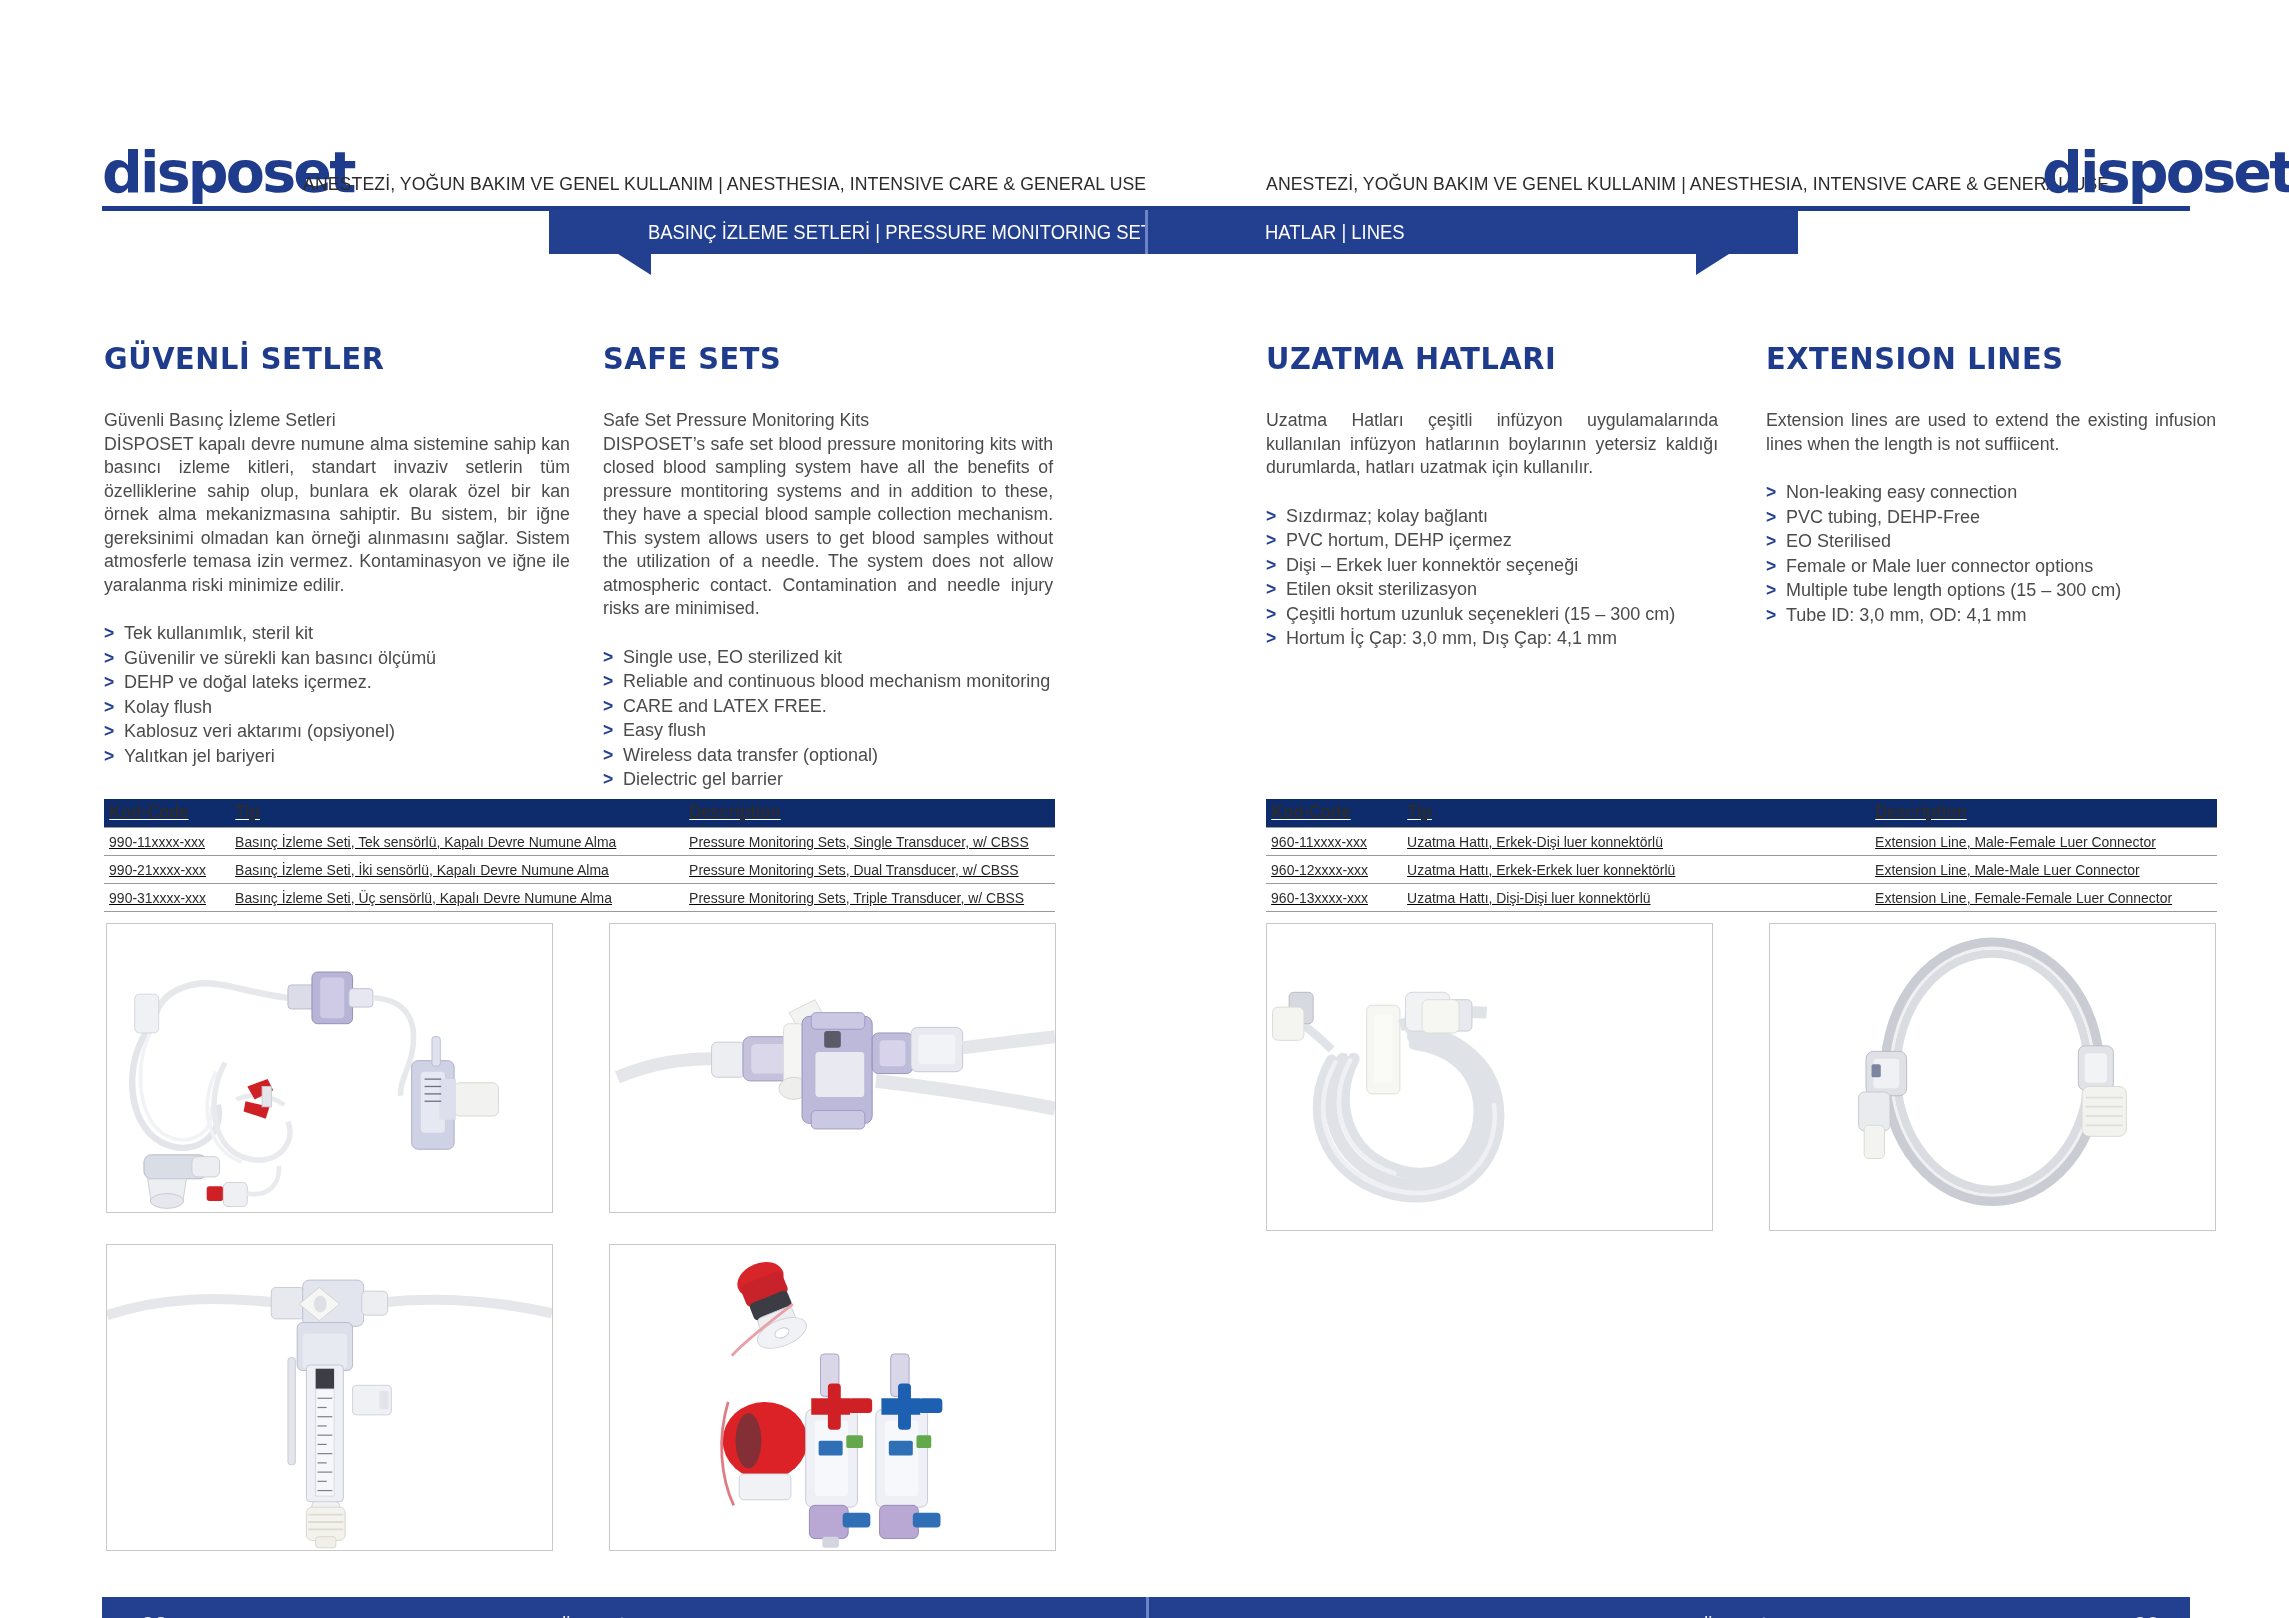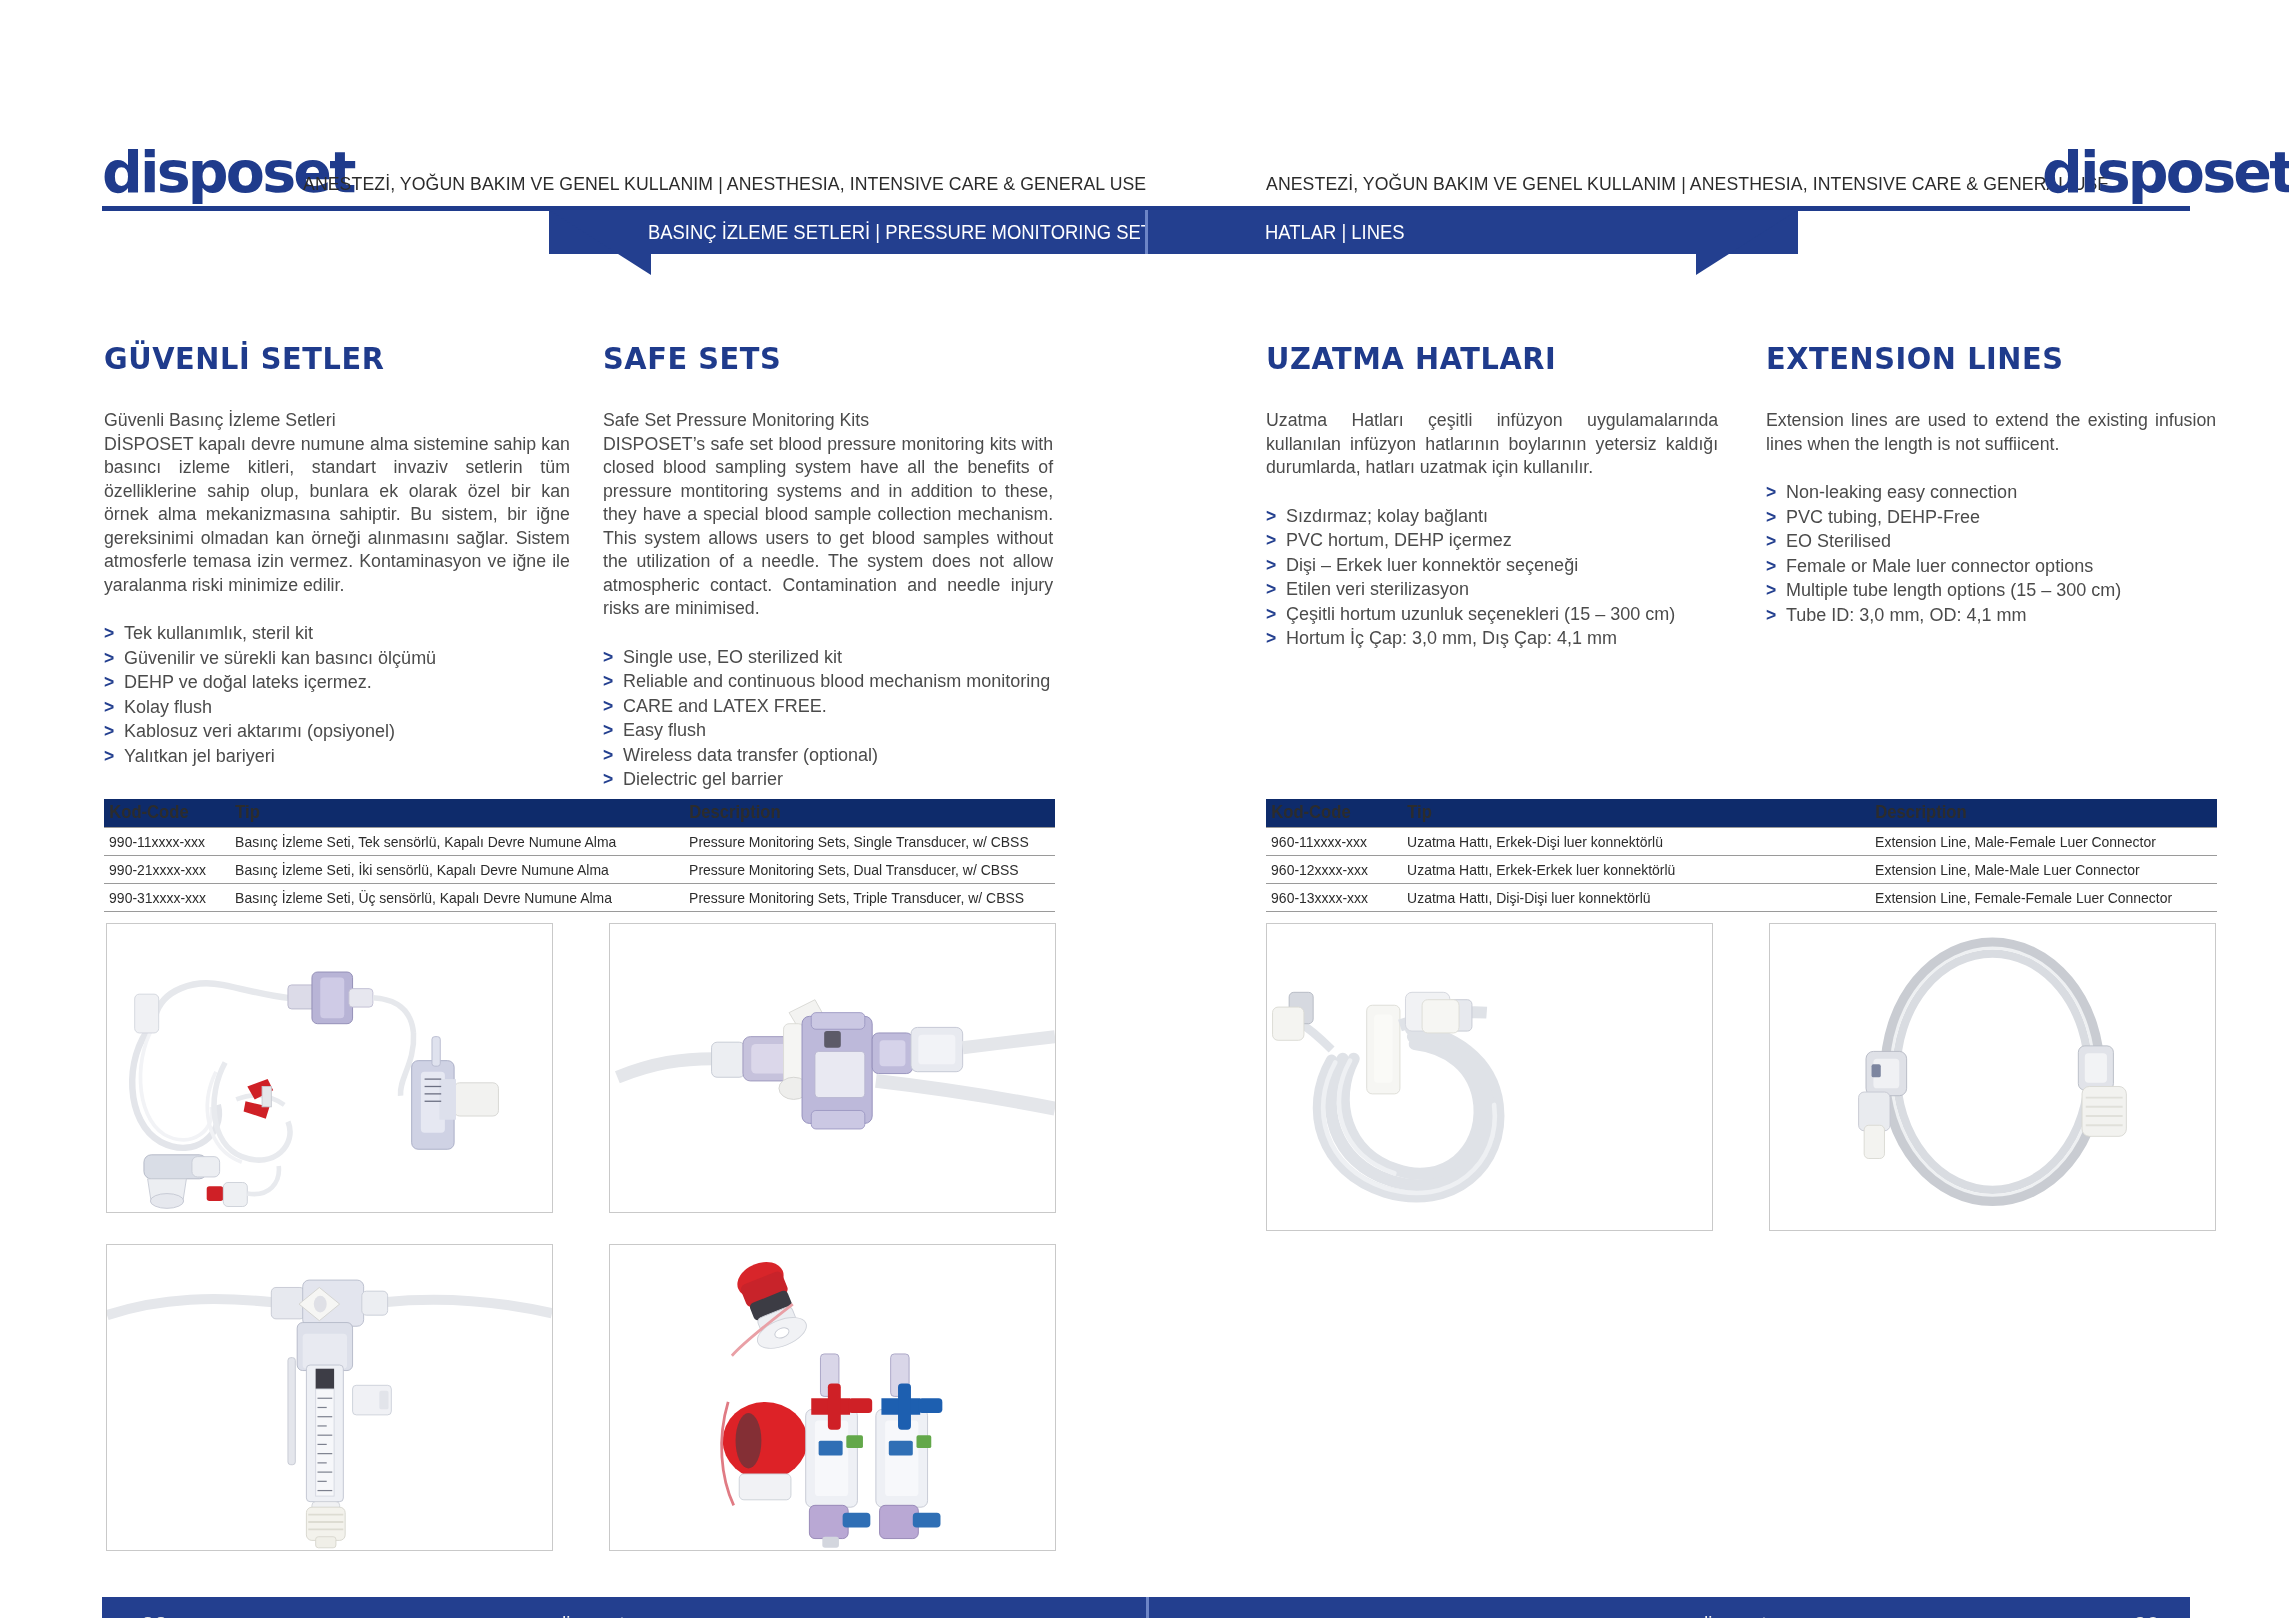--- a/index.html
+++ b/index.html
@@ -85,21 +85,21 @@
 
   
   .tbl{position:absolute;width:951px;border-collapse:collapse;}
   .tbl .thead{
     background:#0e2b6b;color:#ffffff;height:28px;
   }
   .tbl .thead td{
     font-size:17.5px;font-weight:bold;padding:1.8px 0 1.8px 5.5px;
     transform:scaleX(.95);transform-origin:left center;
   }
-  .tbl tbody tr{height:28px;}
+  .tbl tbody tr{height:28px;text-decoration:underline;}
   .tbl tbody td{
     font-size:15px;color:#2c2c2c;
     padding:2.8px 0 2.8px 5.5px;
     border-bottom:1.4px solid #9a9a9a;
     white-space:nowrap;
     transform:scaleX(.93);
     transform-origin:left center;
   }
   .c-code{width:132px;}
   .c-tip{width:475px;}
@@ -176,21 +176,21 @@
     </ul>
   </div>
 
   <div class="col" style="left:1266px;top:297px;width:459px;">
     <h1 class="h1">UZATMA HATLARI</h1>
     <p class="lede" style="margin-top:33px;">Uzatma Hatları çeşitli infüzyon uygulamalarında kullanılan infüzyon hatlarının boylarının yetersiz kaldığı durumlarda, hatları uzatmak için kullanılır.</p>
     <ul class="bullets" style="margin-top:24px;">
       <li><span class="chev">&gt;</span><span>Sızdırmaz; kolay bağlantı</span></li>
       <li><span class="chev">&gt;</span><span>PVC hortum, DEHP içermez</span></li>
       <li><span class="chev">&gt;</span><span>Dişi – Erkek luer konnektör seçeneği</span></li>
-      <li><span class="chev">&gt;</span><span>Etilen veri sterilizasyon</span></li>
+      <li><span class="chev">&gt;</span><span>Etilen oksit sterilizasyon</span></li>
       <li><span class="chev">&gt;</span><span>Çeşitli hortum uzunluk seçenekleri (15 – 300 cm)</span></li>
       <li><span class="chev">&gt;</span><span>Hortum İç Çap: 3,0 mm, Dış Çap: 4,1 mm</span></li>
     </ul>
   </div>
 
   <div class="col" style="left:1766px;top:297px;width:457px;">
     <h1 class="h1">EXTENSION LINES</h1>
     <p class="lede" style="margin-top:33px;">Extension lines are used to extend the existing infusion lines when the length is not suffiicent.</p>
     <ul class="bullets" style="margin-top:24px;">
       <li><span class="chev">&gt;</span><span>Non-leaking easy connection</span></li>

